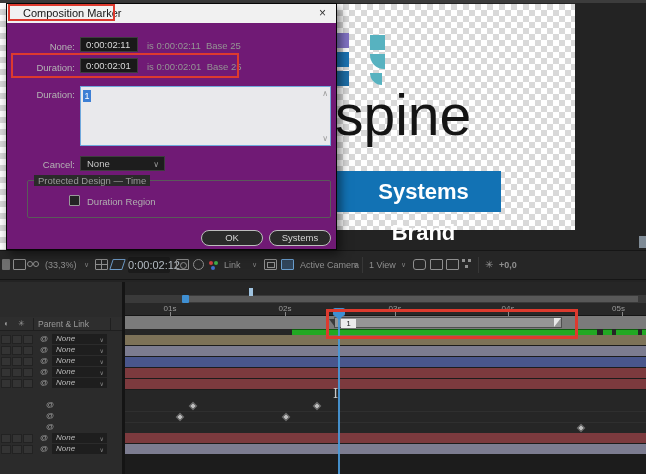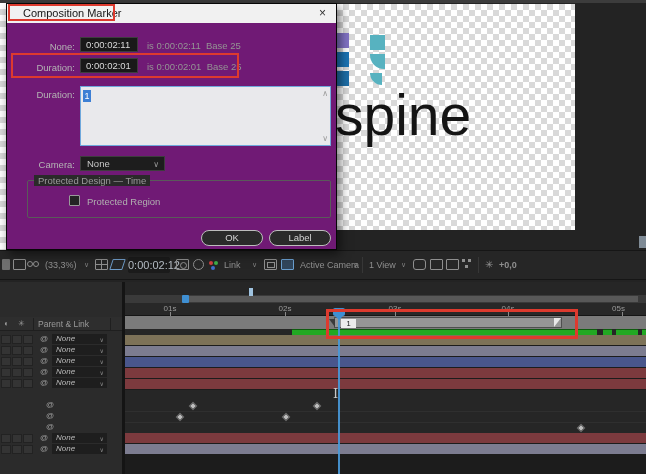--- a/index.html
+++ b/index.html
@@ -92,20 +92,21 @@
 
   <div class="abs checker" style="left:0;top:3px;width:6px;height:250px;"></div>
   <div id="viewer" class="abs checker">
     <div class="logo-sq" style="left: -3px; top: 29px; background: rgb(130, 115, 196);"></div>
     <div class="logo-sq" style="left: -3px; top: 48px; background: rgb(27, 116, 180);"></div>
     <div class="logo-sq" style="left: -3px; top: 67px; background: rgb(31, 111, 168);"></div>
     <div class="logo-sq" style="left: 33px; top: 31px; background: rgb(87, 178, 192);"></div>
     <div class="logo-sq" style="left: 33px; top: 50px; border-radius: 0px 0px 0px 14px; background: rgb(87, 178, 192);"></div>
     <div class="logo-sq" style="left: 33px; top: 69px; width: 12px; height: 12px; border-radius: 0px 0px 0px 12px; background: rgb(87, 178, 192);"></div>
     <div id="logo-word" class="abs">spine</div>
+    <div id="banner" class="abs" style="background: rgb(18, 114, 180);"><span>Systems Brand</span></div>
   </div>
   <div id="right-handle" class="abs"></div>
 
   <div id="comp-toolbar" class="abs">
     <div class="ticon" style="left:2px;background:#6f6f6f;border:none;width:8px;"></div>
     <div class="ticon" style="left:13px;"></div>
     <div class="ticon" id="tb-eyes" style="left:27px;width:15px;">
         <i style="left:0;"></i>
         <i style="left:6px;"></i>
       </div>
@@ -313,23 +314,23 @@
     <div class="abs dlg-label" style="left:18px;top:58px;">Duration:</div>
     <div class="abs dlg-field" style="left:73px;top:54px;">0:00:02:01</div>
     <div class="abs dlg-info" style="left:140px;top:57px;"><span>is 0:00:02:01</span>&nbsp;&nbsp;<span>Base 25</span></div>
     <div class="abs red-box" style="left: 4px; top: 49px; width: 228px; height: 25px; border-color: rgb(221, 58, 46);"></div>
     <div class="abs dlg-label" style="left:18px;top:85px;">Duration:</div>
     <div id="comment-box" class="abs">
       <span id="comment-cursor" class="abs">1</span>
       <span class="scroll-ch" style="top:2px;">∧</span>
       <span class="scroll-ch" style="bottom:2px;">∨</span>
     </div>
-    <div class="abs dlg-label" style="left:18px;top:155px;">Camera:</div>
+    <div class="abs dlg-label" style="left:18px;top:155px;">Cancel:</div>
     <div id="label-dd" class="abs"><span>None</span><b>∨</b></div>
     <div id="group-box" class="abs"></div>
     <div id="group-title" class="abs">Protected Design — Time</div>
     <div id="checkbox" class="abs"></div>
-    <div id="checkbox-label" class="abs">Protected Region</div>
+    <div id="checkbox-label" class="abs">Duration Region</div>
     <div class="abs pill-btn" style="left:194px;top:226px;width:62px;">OK</div>
-    <div class="abs pill-btn" style="left:262px;top:226px;width:62px;">Label</div>
+    <div class="abs pill-btn" style="left:262px;top:226px;width:62px;">Systems</div>
   </div>
 
 </div>
 
 </body></html>

